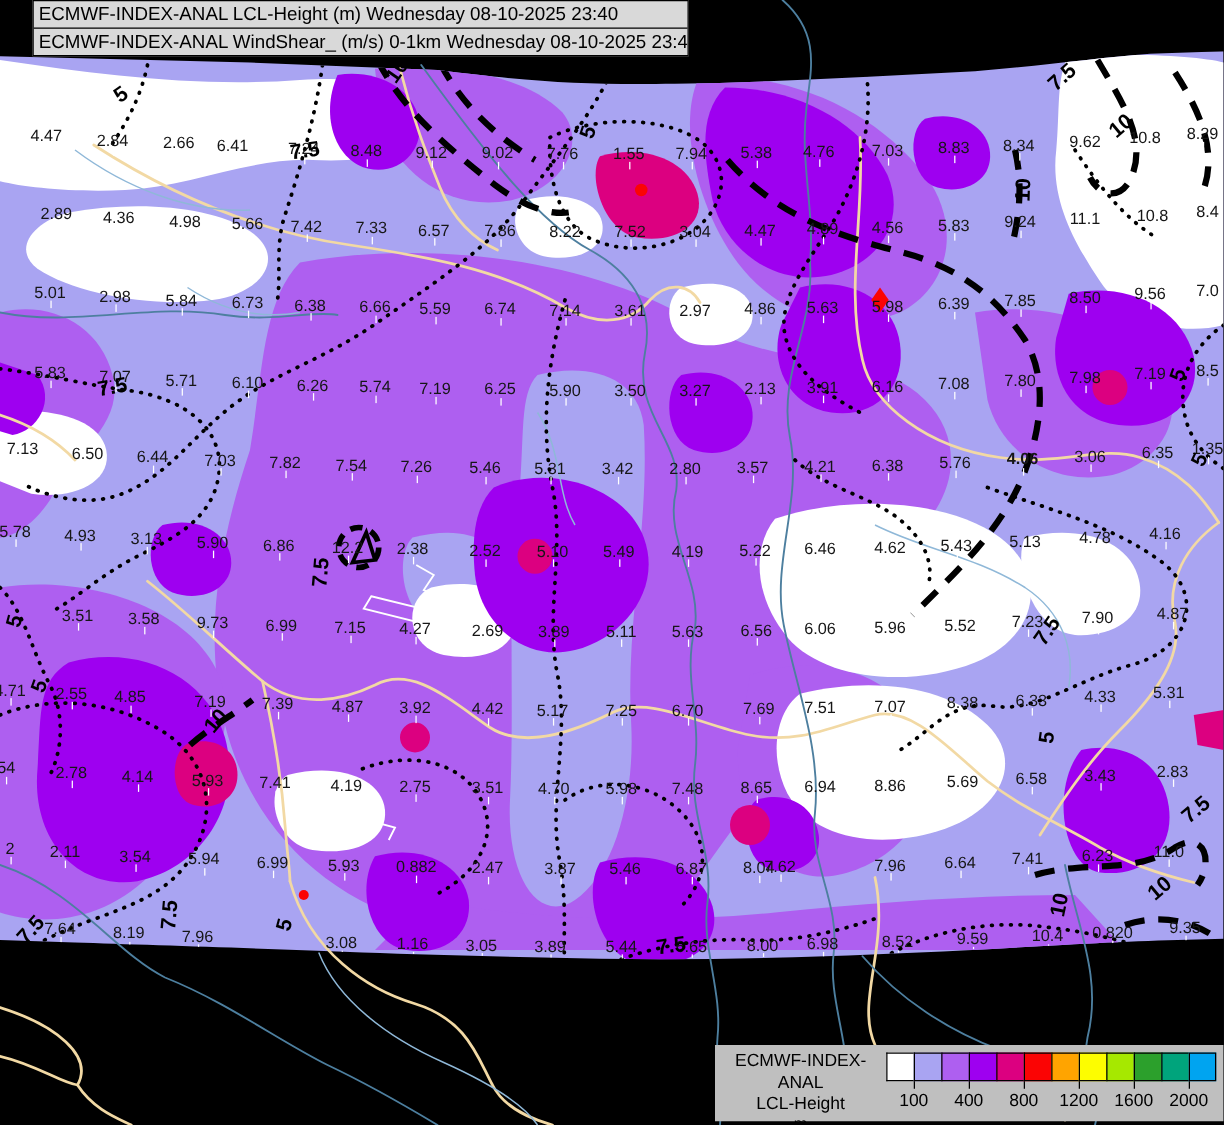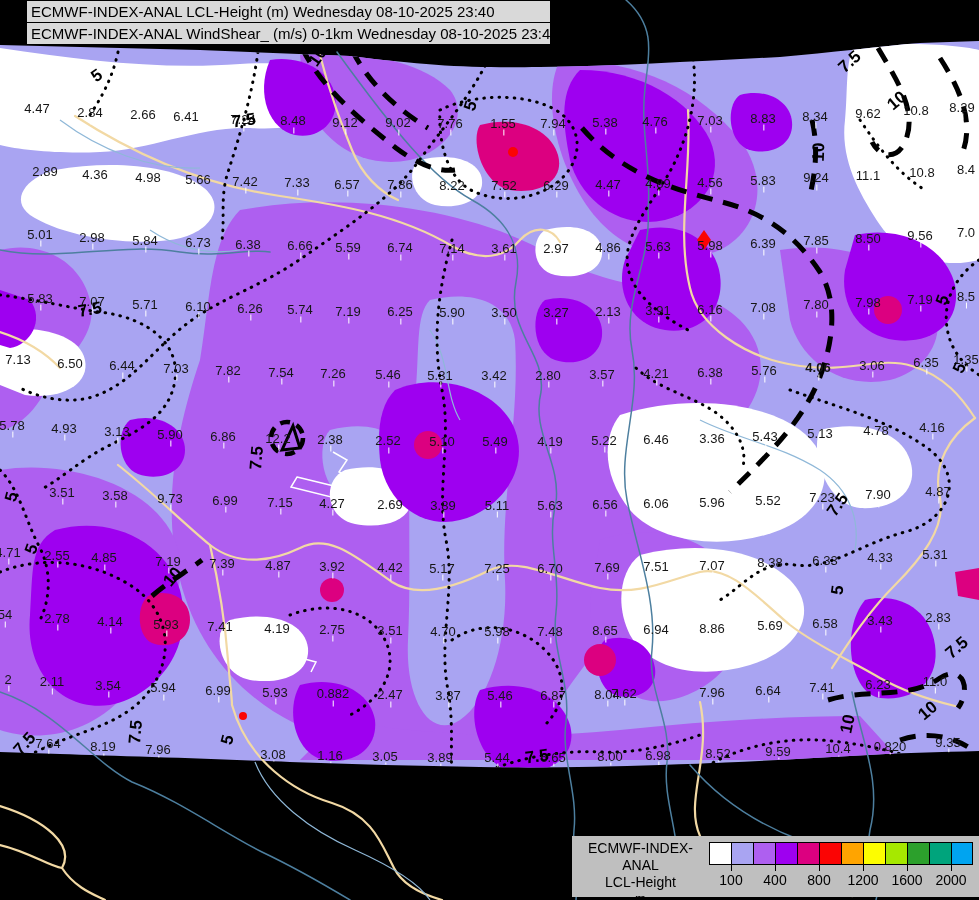--- a/index.html
+++ b/index.html
@@ -207,21 +207,21 @@
       <div class="val" style="left: 45px; top: 170.979px;">2.89</div>
       <div class="val" style="left: 95px; top: 173.953px;">4.36</div>
       <div class="val" style="left: 148px; top: 176.719px;">4.98</div>
       <div class="val" style="left: 198px; top: 178.963px;">5.66</div>
       <div class="val" style="left: 245px; top: 180.75px;">7.42</div>
       <div class="val" style="left: 297px; top: 182.363px;">7.33</div>
       <div class="val" style="left: 347px; top: 183.552px;">6.57</div>
       <div class="val" style="left: 400px; top: 184.426px;">7.86</div>
       <div class="val" style="left: 452px; top: 184.898px;">8.22</div>
       <div class="val" style="left: 504px; top: 184.986px;">7.52</div>
-      <div class="val" style="left: 556px; top: 184.692px;">6.29</div>
+      <div class="val" style="left: 556px; top: 184.692px;">3.04</div>
       <div class="val" style="left: 608px; top: 184.014px;">4.47</div>
       <div class="val" style="left: 658px; top: 183.002px;">4.89</div>
       <div class="val" style="left: 710px; top: 181.573px;">4.56</div>
       <div class="val" style="left: 763px; top: 179.723px;">5.83</div>
       <div class="val" style="left: 816px; top: 177.475px;">9.24</div>
       <div class="val" style="left: 868px; top: 174.883px;">11.1</div>
       <div class="val" style="left: 922px; top: 171.786px;">10.8</div>
       <div class="val" style="left: 966px; top: 168.958px;">8.4</div>
       <div class="val" style="left: 40px; top: 233.662px;">5.01</div>
       <div class="val" style="left: 92px; top: 236.784px;">2.98</div>
@@ -286,21 +286,21 @@
       <div class="val" style="left: 170px; top: 433.75px;">5.90</div>
       <div class="val" style="left: 223px; top: 435.952px;">6.86</div>
       <div class="val" style="left: 278px; top: 437.818px;">12.2</div>
       <div class="val" style="left: 330px; top: 439.187px;">2.38</div>
       <div class="val" style="left: 388px; top: 440.263px;">2.52</div>
       <div class="val" style="left: 442px; top: 440.837px;">5.10</div>
       <div class="val" style="left: 495px; top: 440.998px;">5.49</div>
       <div class="val" style="left: 550px; top: 440.745px;">4.19</div>
       <div class="val" style="left: 604px; top: 440.08px;">5.22</div>
       <div class="val" style="left: 656px; top: 439.049px;">6.46</div>
-      <div class="val" style="left: 712px; top: 437.511px;">3.36</div>
+      <div class="val" style="left: 712px; top: 437.511px;">4.62</div>
       <div class="val" style="left: 765px; top: 435.645px;">5.43</div>
       <div class="val" style="left: 820px; top: 433.289px;">5.13</div>
       <div class="val" style="left: 876px; top: 430.451px;">4.78</div>
       <div class="val" style="left: 932px; top: 427.167px;">4.16</div>
       <div class="val" style="left: 62px; top: 492.03px;">3.51</div>
       <div class="val" style="left: 115px; top: 495.043px;">3.58</div>
       <div class="val" style="left: 170px; top: 497.75px;">9.73</div>
       <div class="val" style="left: 225px; top: 500.028px;">6.99</div>
       <div class="val" style="left: 280px; top: 501.878px;">7.15</div>
       <div class="val" style="left: 332px; top: 503.232px;">4.27</div>

